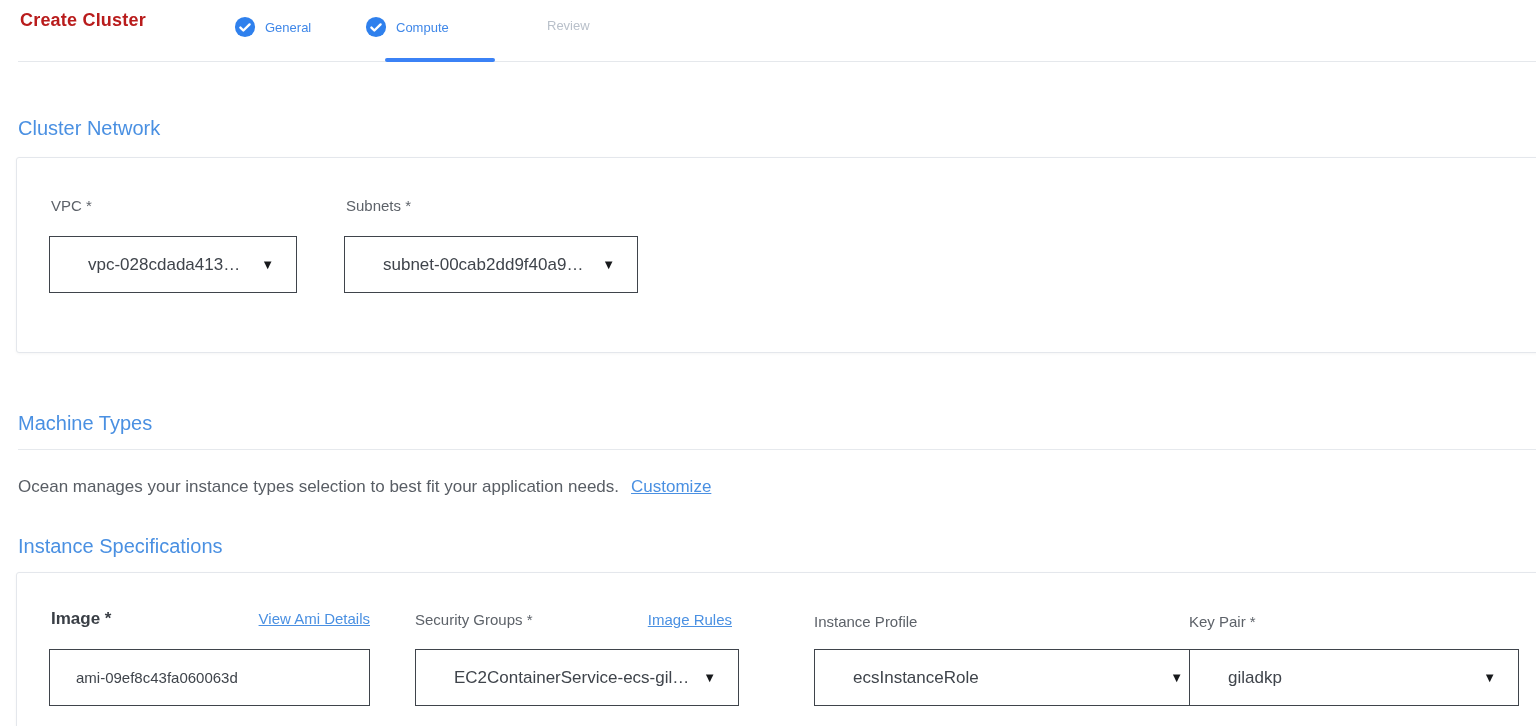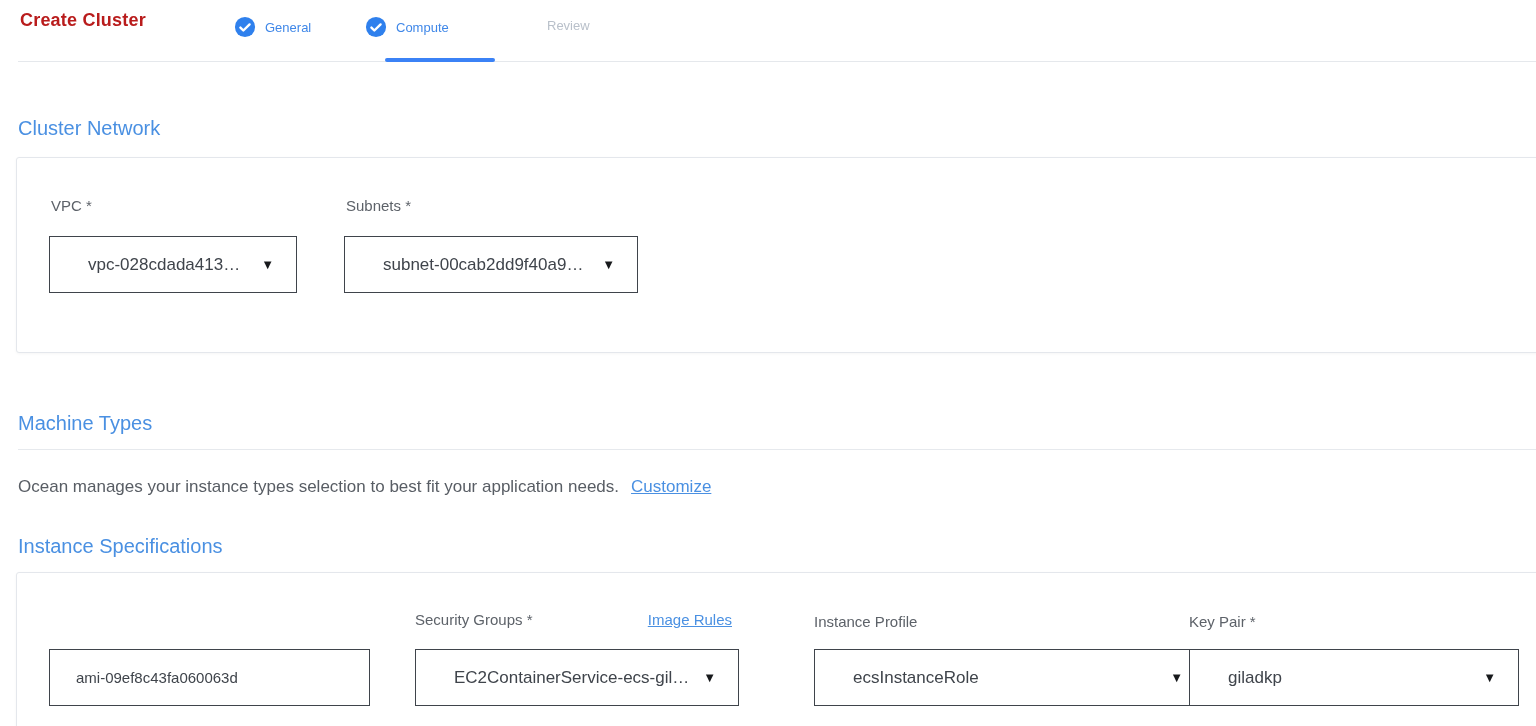--- a/index.html
+++ b/index.html
@@ -157,20 +157,24 @@
 <h2 class="abs section-title t-machine-types">Machine Types</h2>
 <div class="abs mt-divider"></div>
 <div class="abs mt-text">
   <span>Ocean manages your instance types selection to best fit your application needs.</span><a class="link" href="#">Customize</a>
 </div>
 
 <h2 class="abs section-title t-instance-specs">Instance Specifications</h2>
 
 <div class="abs card card-instance-specs">
 
+  <div class="fld-head f-image-head">
+    <span class="fld-label bold">Image *</span>
+    <a class="link" href="#">View Ami Details</a>
+  </div>
   <div class="box f-image-box">
     <input class="text-input" type="text" value="ami-09ef8c43fa060063d" style="">
   </div>
 
   <div class="fld-head f-sg-head">
     <span class="fld-label">Security Groups *</span>
     <a class="link" href="#">Image Rules</a>
   </div>
   <div class="box dropdown f-sg-box">
     <span class="value">EC2ContainerService-ecs-gilad…</span>

